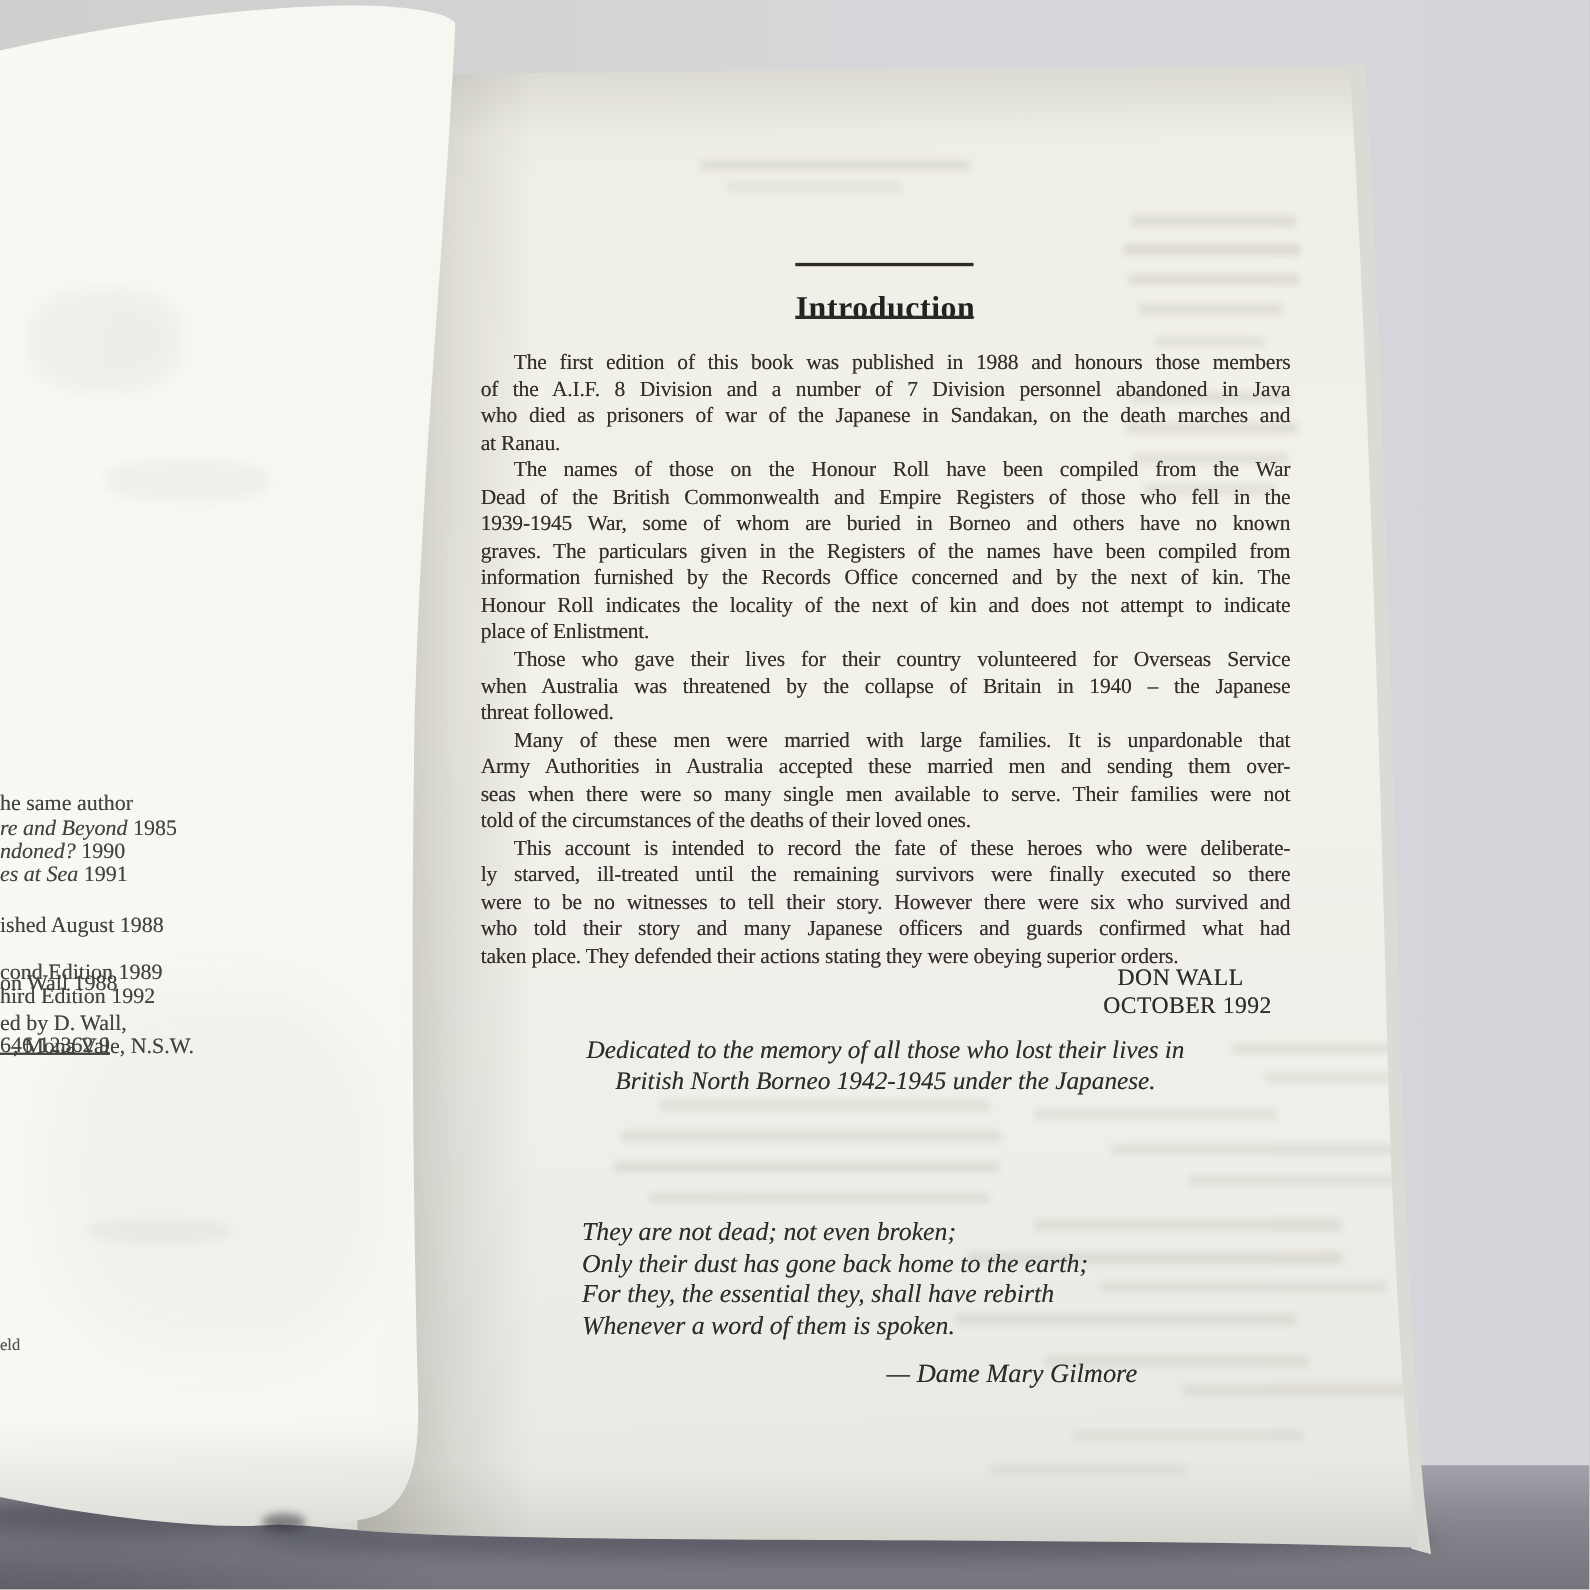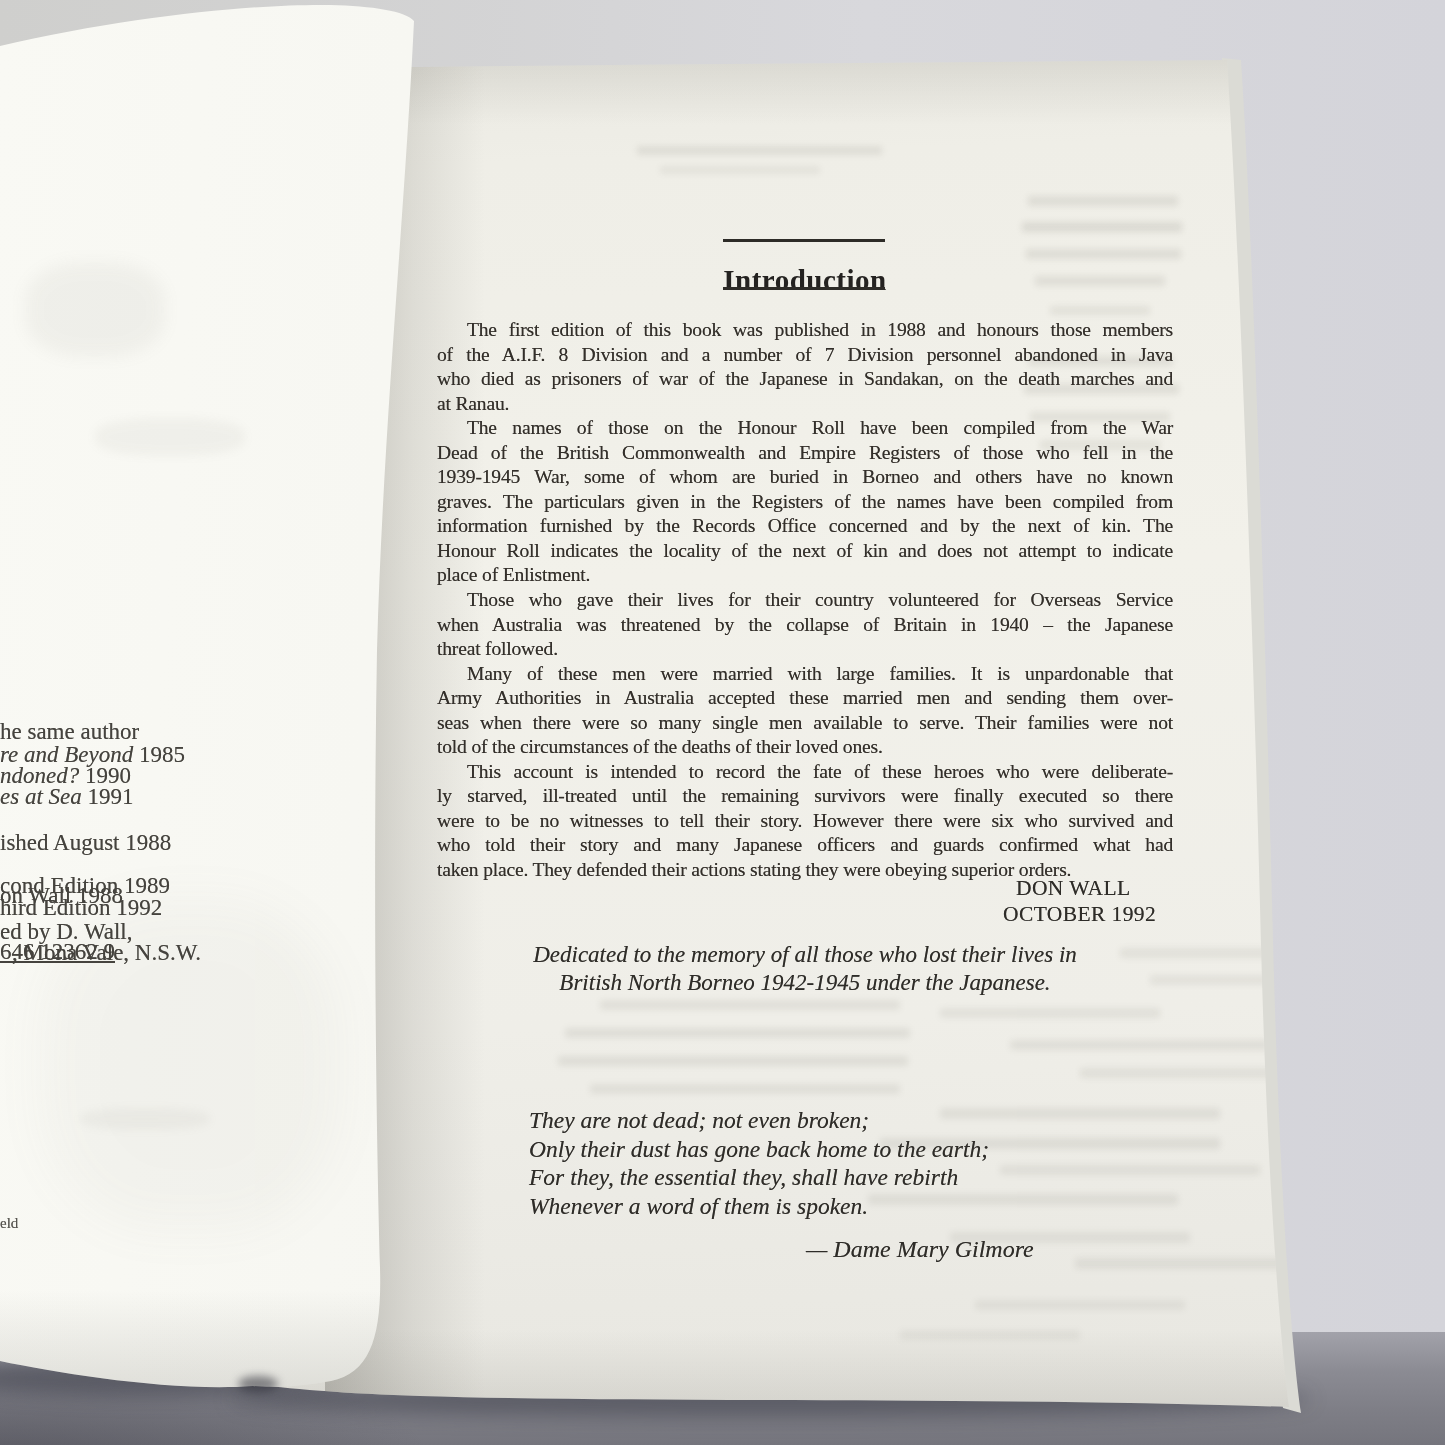--- a/index.html
+++ b/index.html
@@ -56,21 +56,21 @@
   .dedication{position:absolute;left:437px;top:941px;width:736px;text-align:center;
     font-style:italic;font-size:23px;line-height:28px;color:#2e2c28;
     text-shadow:0 0 .5px rgba(46,44,40,.55);}
   
   .poem{position:absolute;left:529px;top:1106px;font-style:italic;font-size:23.5px;
     line-height:28.6px;color:#2e2c28;text-shadow:0 0 .5px rgba(46,44,40,.55);}
   
   .attribution{position:absolute;left:806px;top:1236px;font-style:italic;font-size:24px;
     color:#2e2c28;text-shadow:0 0 .5px rgba(46,44,40,.55);}
   
-  .lp-line{position:absolute;left:0;font-size:23px;color:#45433e;white-space:nowrap;
+  .lp-line{position:absolute;left:0;font-size:20px;color:#45433e;white-space:nowrap;
     text-shadow:0 0 .5px rgba(70,68,62,.6);}
   .lp-line em{font-style:italic;}
   .lp-line.small{font-size:15px;color:#56544f;text-align:right;}
   
   .ghost{position:absolute;background:#6e6c62;filter:blur(3px);border-radius:2px;}
   .smudge{position:absolute;background:#8a887e;border-radius:40%;}
 </style>
 </head>
 <body>
 

